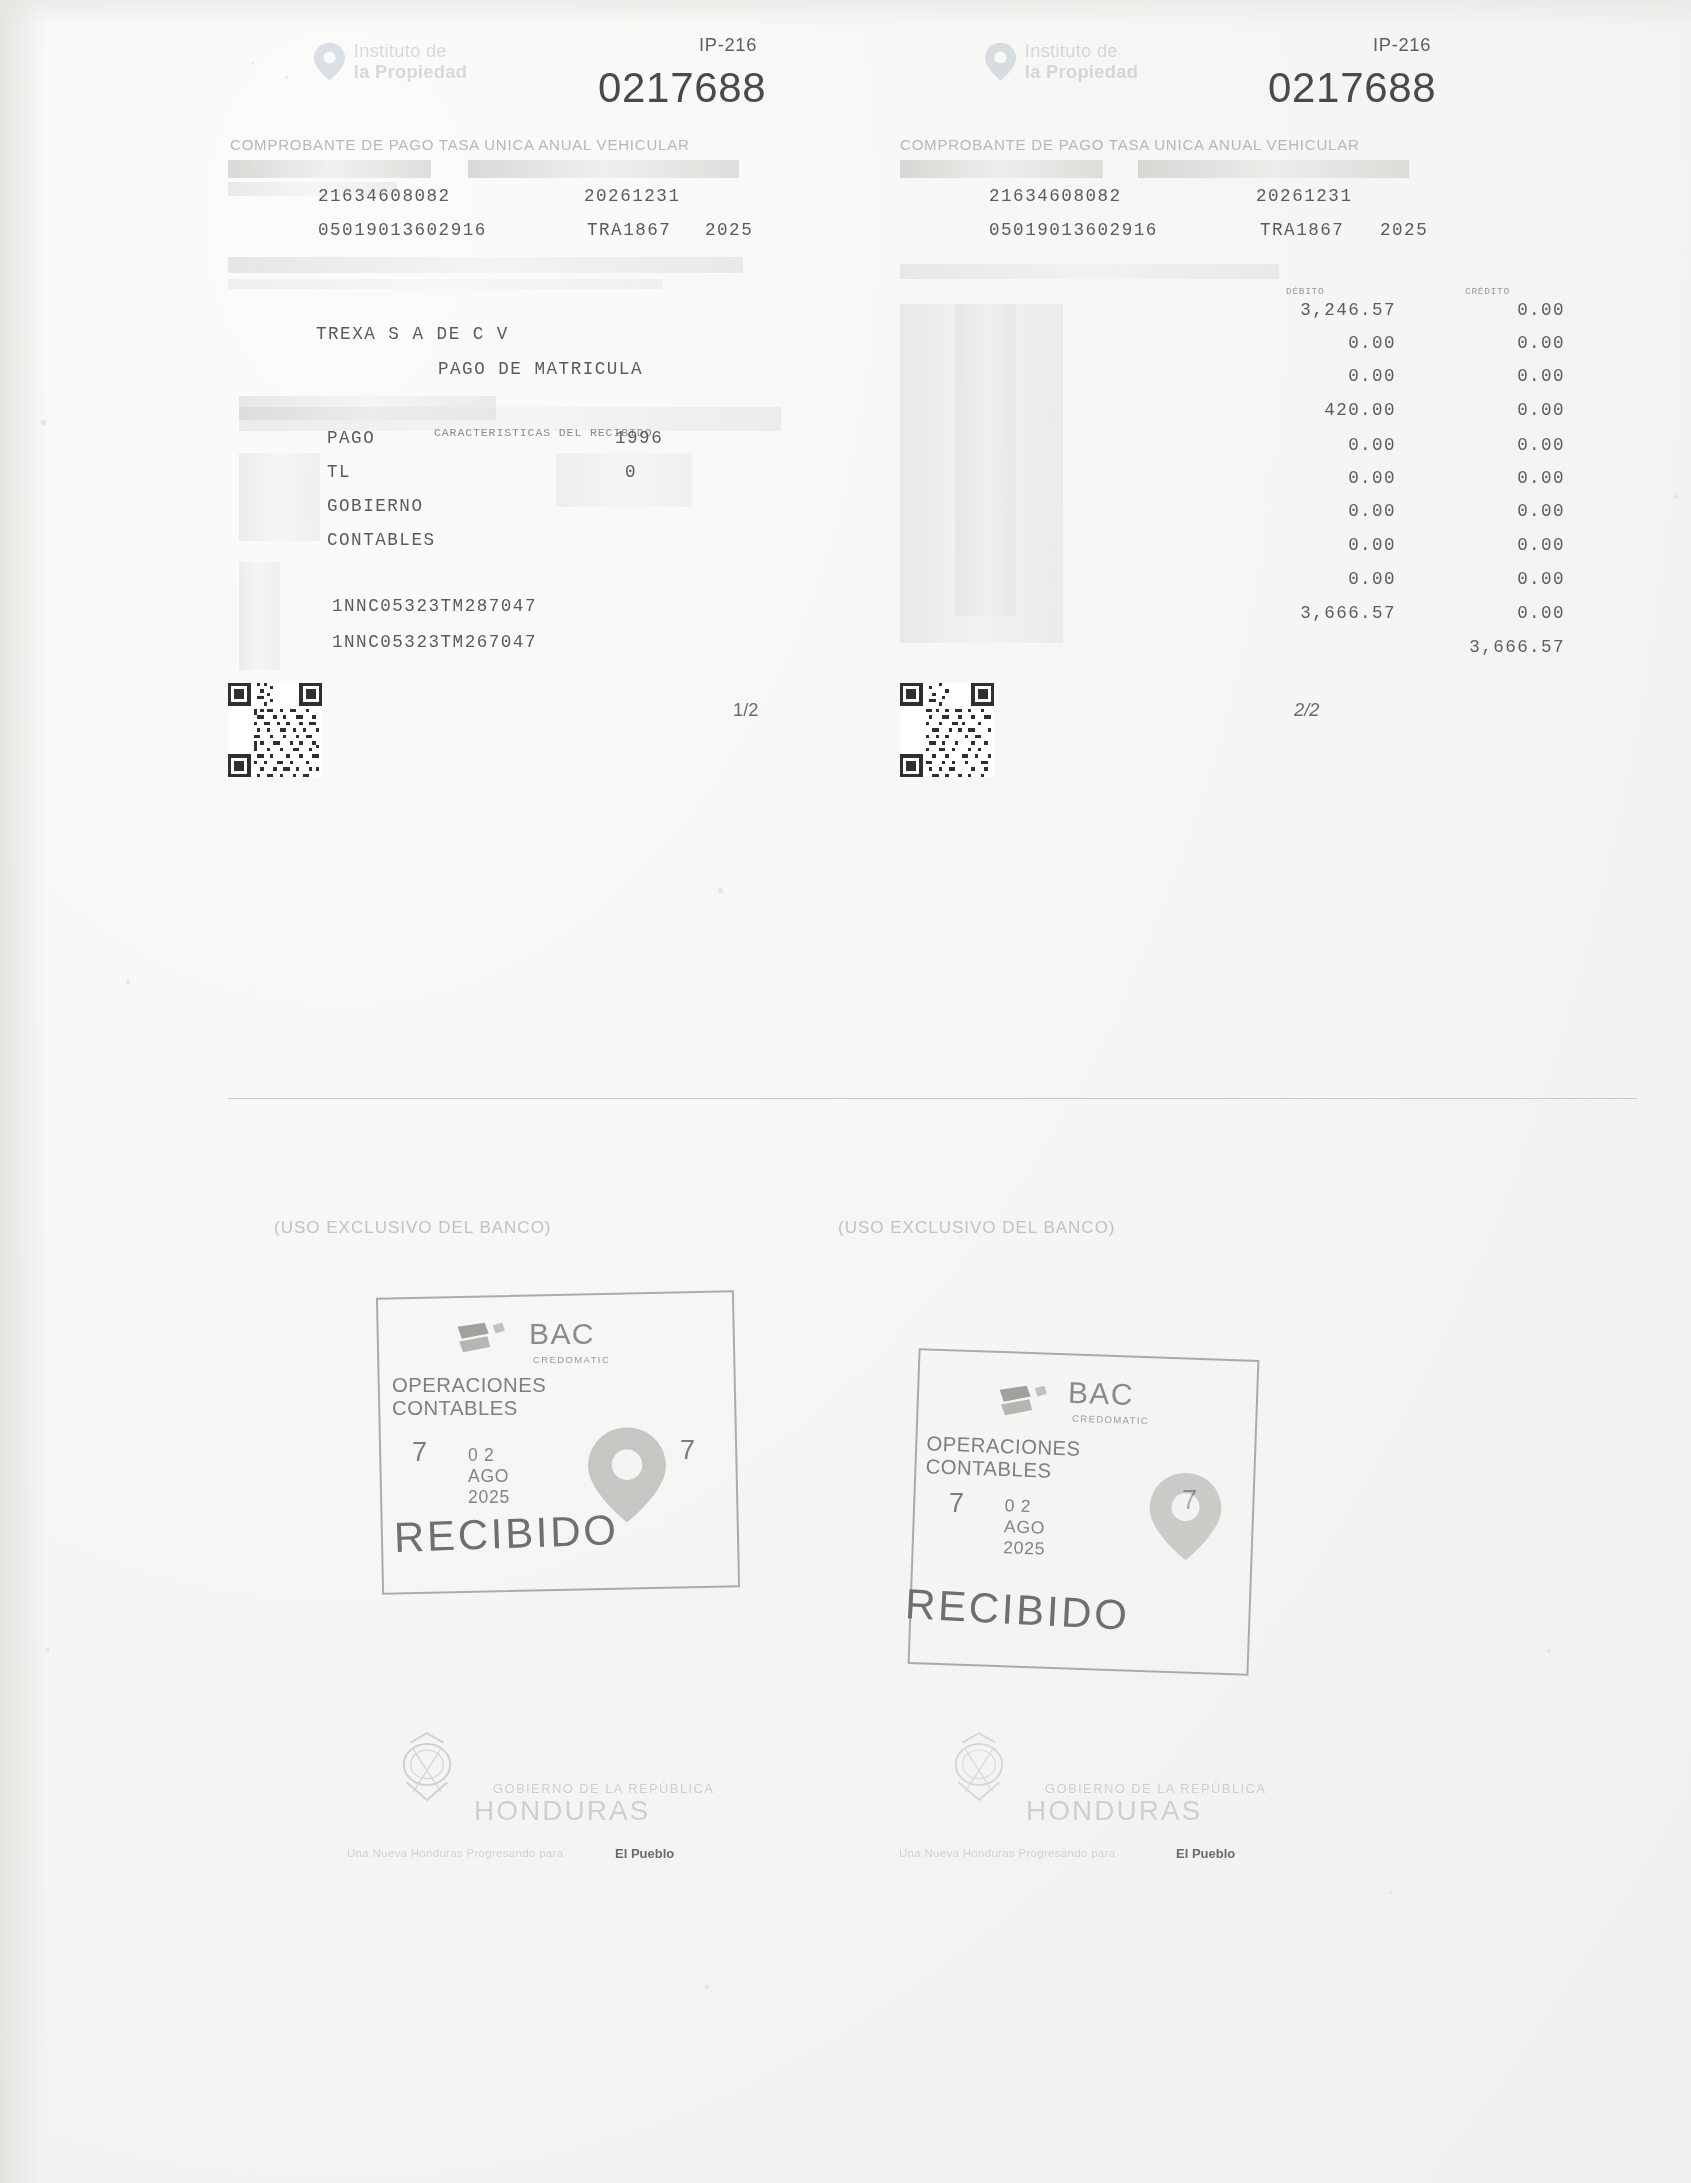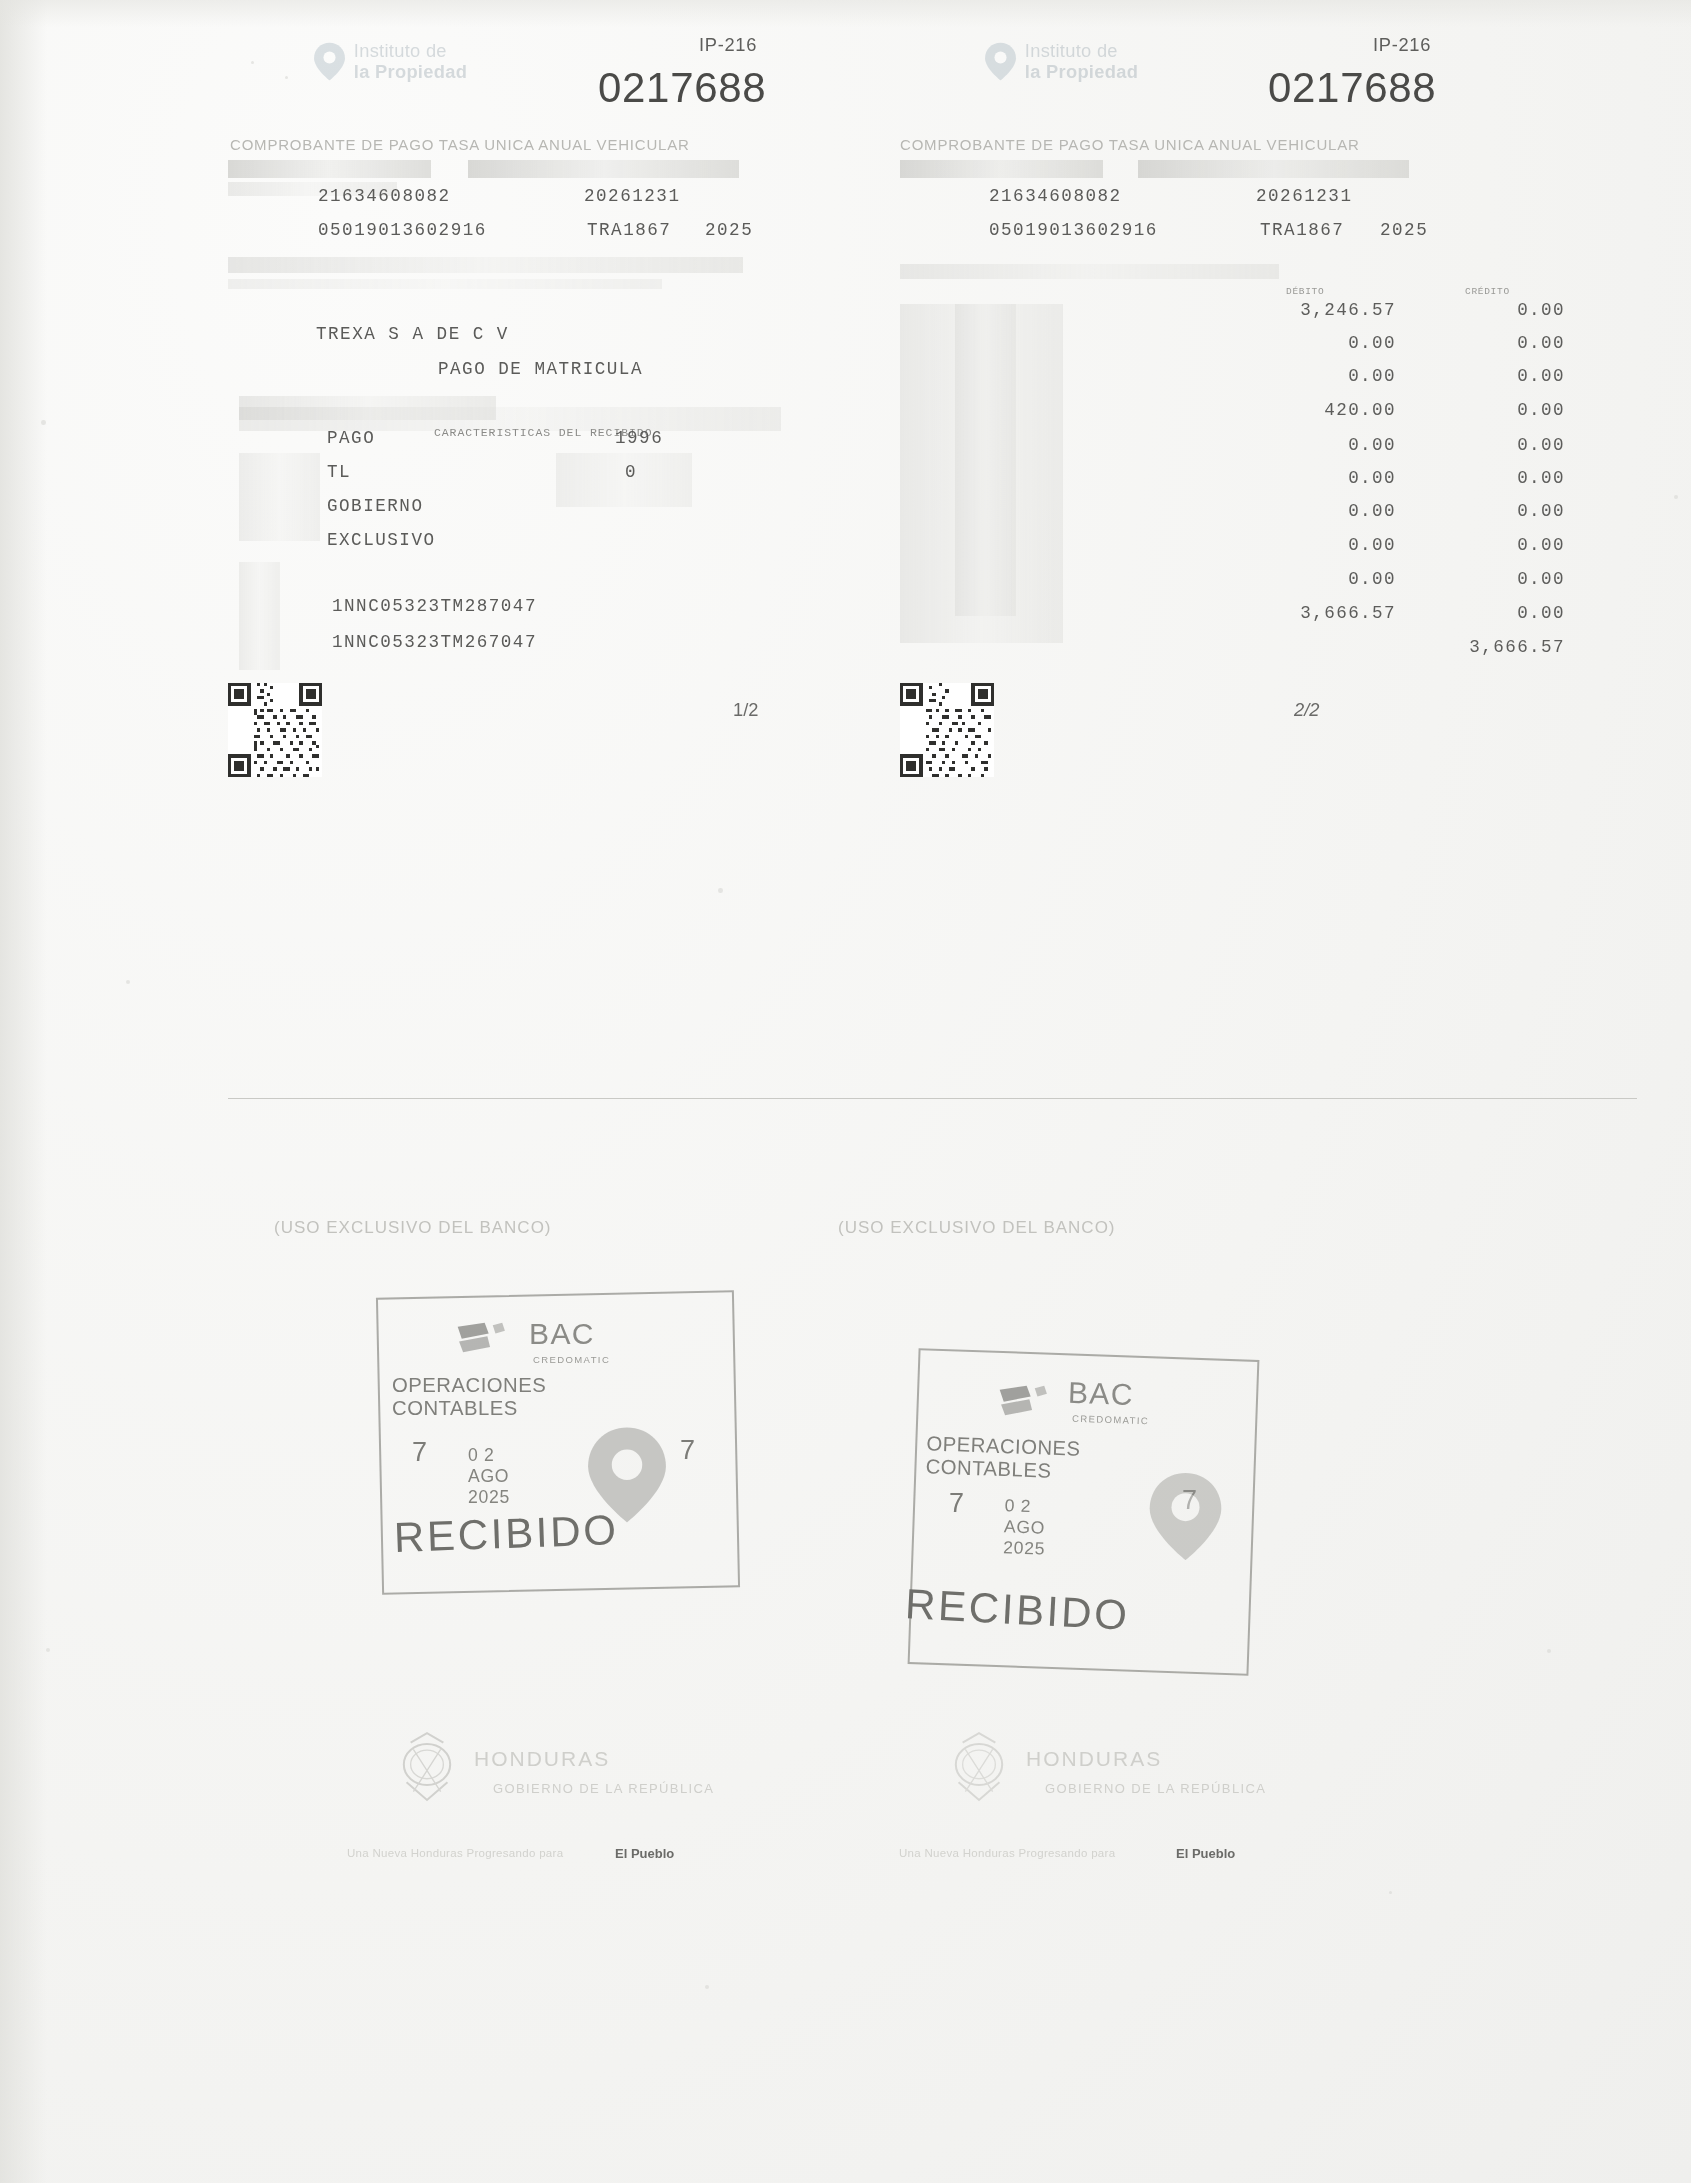--- a/index.html
+++ b/index.html
@@ -191,23 +191,24 @@
     position: absolute;
     opacity: .45;
   }
   .crest {
     position: absolute;
     opacity: .45;
   }
   .honduras {
     position: absolute;
     font-family: "Liberation Sans", sans-serif;
-    font-size: 21px;
+    font-size: 28px;
     letter-spacing: 2px;
     color: #cfcfcb;
+    margin-top: 48px;
   }
   .gobierno {
     position: absolute;
     font-family: Liberation Sans, sans-serif;
     font-size: 13px;
     letter-spacing: 1.4px;
     color: #cfcfcb;
   }
   .footer-faint {
     position: absolute;
@@ -298,21 +299,21 @@
 
     <div class="mono" style="left:327px;top:428px;">PAGO</div>
     <div class="mono" style="left:615px;top:428px;">1996</div>
 
     <div class="smudge" style="left:239px;top:453px;width:81px;height:88px;opacity:.4;"></div>
     <div class="smudge" style="left:556px;top:453px;width:136px;height:54px;opacity:.35;"></div>
 
     <div class="mono" style="left:327px;top:462px;">TL</div>
     <div class="mono" style="left:625px;top:462px;">0</div>
     <div class="mono" style="left:327px;top:496px;">GOBIERNO</div>
-    <div class="mono" style="left:327px;top:530px;">EXCLUSIVO</div>
+    <div class="mono" style="left:327px;top:530px;">CONTABLES</div>
 
     <div class="smudge" style="left:239px;top:562px;width:41px;height:108px;opacity:.4;"></div>
 
     <div class="mono" style="left:332px;top:596px;">1NNC05323TM287047</div>
     <div class="mono" style="left:332px;top:632px;">1NNC05323TM267047</div>
 
     <div class="qr" style="left:228px;top:683px;">
       <svg width="94" height="94" viewBox="0 0 29 29" shape-rendering="crispEdges">
         <rect width="29" height="29" fill="#ffffff"></rect>
         <g fill="#2f2f2d">

